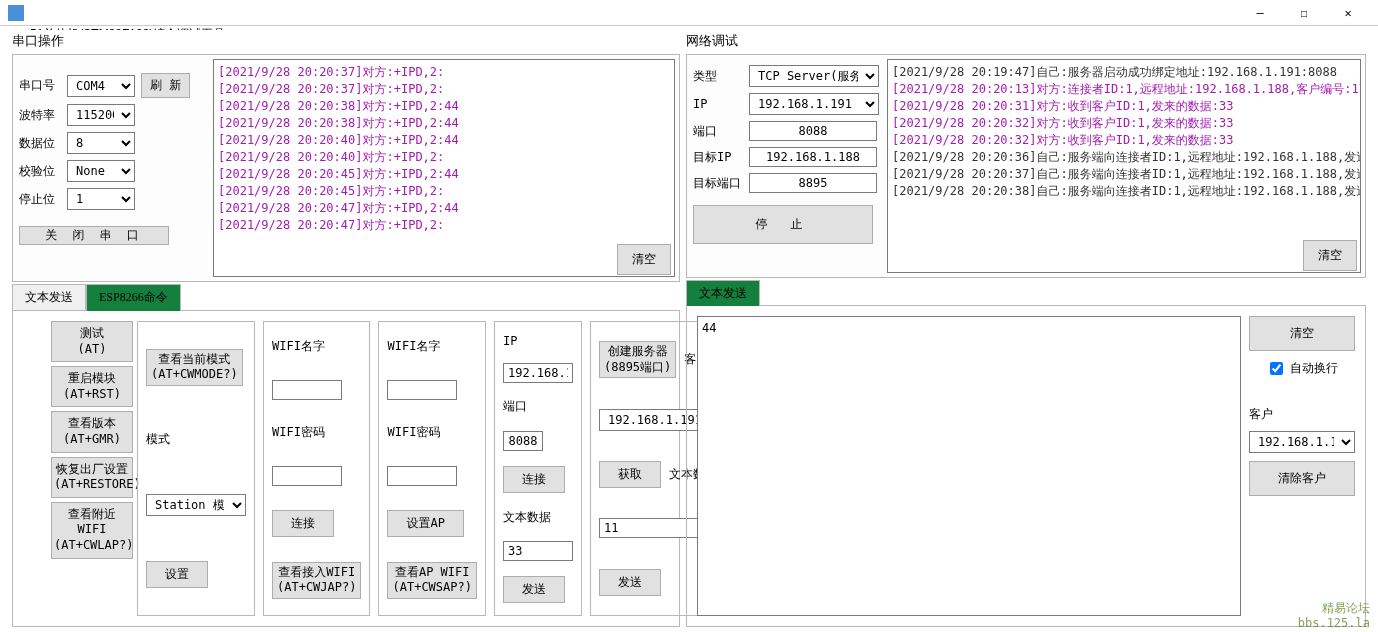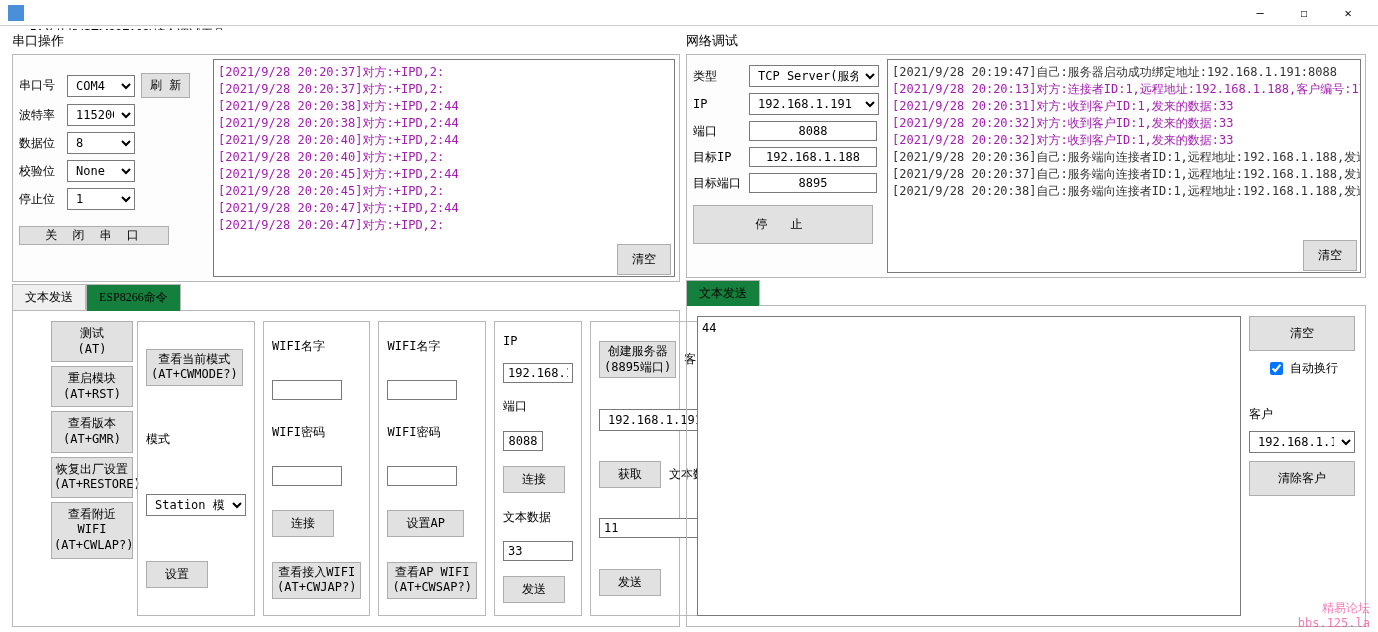--- a/index.html
+++ b/index.html
@@ -46,21 +46,21 @@
 .net-config { width: 200px; padding: 10px 6px 6px 6px; }
 .net-config .cfg-row label { width: 56px; }
 .net-config input[type=text] { width: 128px; text-align: center; }
 .net-config select { width: 130px; }
 .stop-btn { width: 180px; padding: 10px 0; margin-top: 6px; letter-spacing: 8px; }
 .right-tab-body { display: flex; gap: 8px; padding: 10px 10px; }
 .send-textarea { flex: 1; border: 1px solid #7a7a7a; padding: 4px; height: 300px; resize: none; font-family: monospace; }
 .right-side { width: 106px; display: flex; flex-direction: column; gap: 8px; }
 .right-side button { padding: 8px 0; }
 .right-side .chk-row { display: flex; align-items: center; gap: 4px; justify-content: center; }
-.watermark { position: fixed; right: 8px; bottom: 2px; text-align: right; color: #ec4899; font-size: 12px; line-height: 1.2; opacity: 0.7; pointer-events: none; }
+.watermark { position: fixed; right: 8px; bottom: 2px; text-align: right; color: #4d7c0f; font-size: 12px; line-height: 1.2; opacity: 0.7; pointer-events: none; }
 </style>
 </head>
 <body>
 
 <div class="titlebar">
   <div class="icon"></div>
   <div class="title">51单片机(STM32F103)综合调试工具</div>
   <div class="winbtns">
     <div class="winbtn">—</div>
     <div class="winbtn">☐</div>

